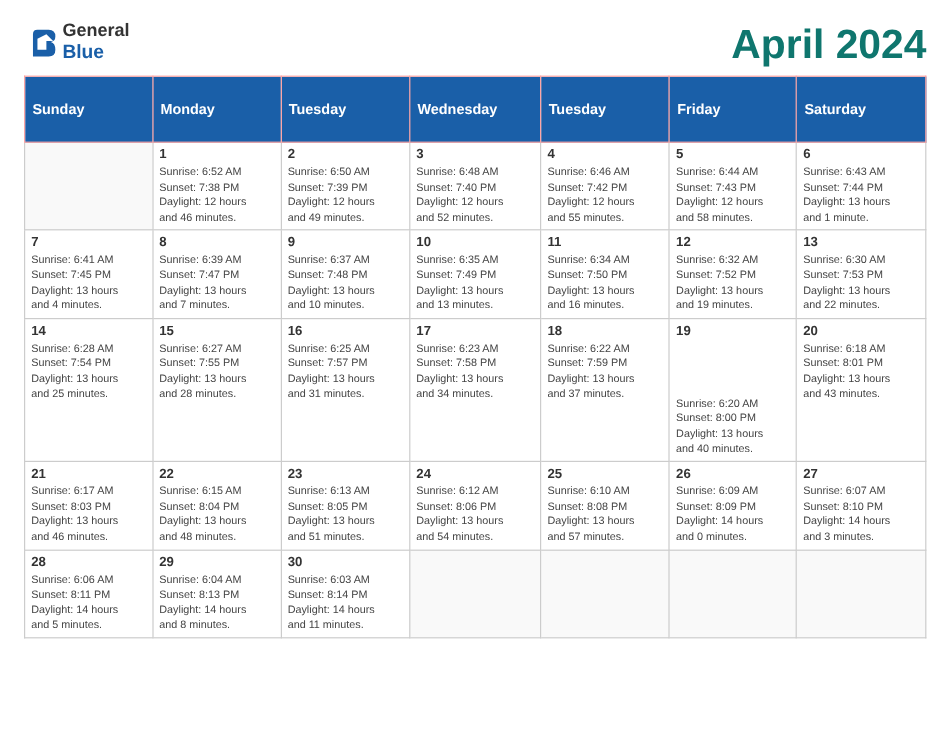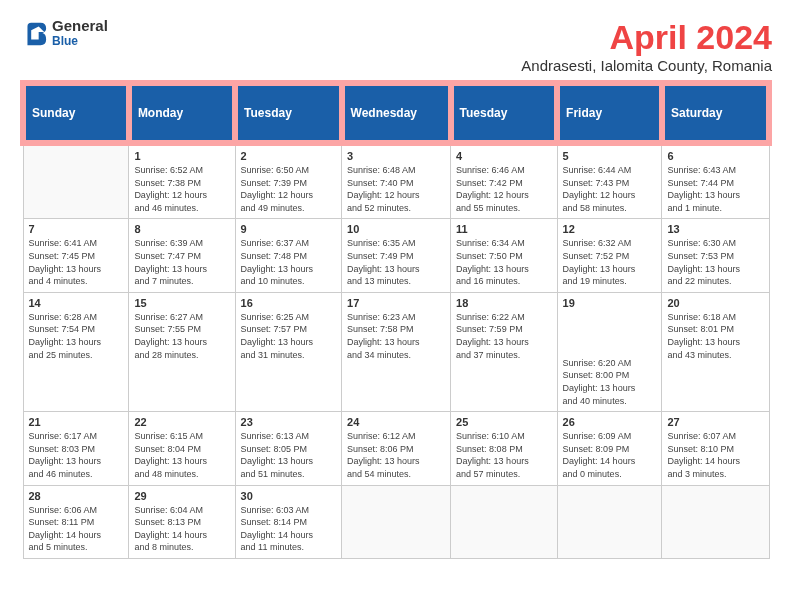--- a/index.html
+++ b/index.html
@@ -30,52 +30,52 @@
       display: flex;
       flex-direction: column;
       line-height: 1.1;
     }
     .logo-general {
       font-size: 15px;
       font-weight: bold;
       color: #333;
     }
     .logo-blue {
-      font-size: 12px;
+      font-size: 16px;
       font-weight: bold;
       color: #1a5fa8;
     }
     .logo-icon {
       width: 28px;
       height: 28px;
     }
     .title-section {
       text-align: right;
     }
     .month-title {
       font-size: 34px;
       font-weight: bold;
-      color: #ef4444;
+      color: #0f766e;
     }
     .location {
       font-size: 15px;
       color: #333;
     }
     .calendar {
       width: 100%;
       border-collapse: collapse;
     }
     .calendar th {
       background-color: #1a5fa8;
       color: #fff;
       font-size: 12px;
       font-weight: bold;
       padding: 20px 6px;
       text-align: left;
-      border: 6px solid #fca5a5;
+      border: 1px solid #fca5a5;
     }
     .calendar td {
       vertical-align: top;
       border: 1px solid #ccc;
       padding: 4px 5px;
       font-size: 9.5px;
       color: #333;
       width: 113px;
       min-height: 70px;
       background: #fff;
@@ -106,21 +106,20 @@
         <path d="M8 8 Q8 4 12 4 L22 4 Q28 4 28 10 Q28 14 24 15 Q28 16 28 22 Q28 28 22 28 L8 28 Z" fill="#1a5fa8"></path>
         <path d="M12 12 L20 8 L26 14 L20 14 L20 22 L12 22 Z" fill="white"></path>
       </svg>
       <div class="logo-text">
         <span class="logo-general">General</span>
         <span class="logo-blue">Blue</span>
       </div>
     </div>
     <div class="title-section">
       <div class="month-title">April 2024</div>
-      <div class="location">Andrasesti, Ialomita County, Romania</div>
     </div>
   </div>
 
   <table class="calendar">
     <thead>
       <tr>
         <th>Sunday</th>
         <th>Monday</th>
         <th>Tuesday</th>
         <th>Wednesday</th>

